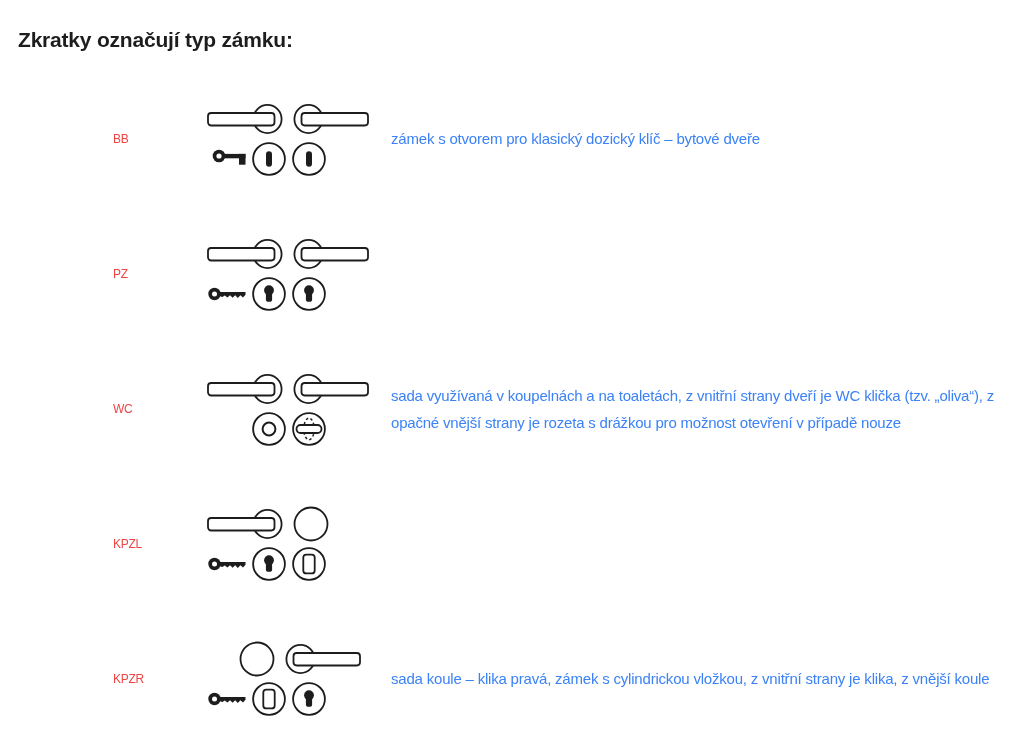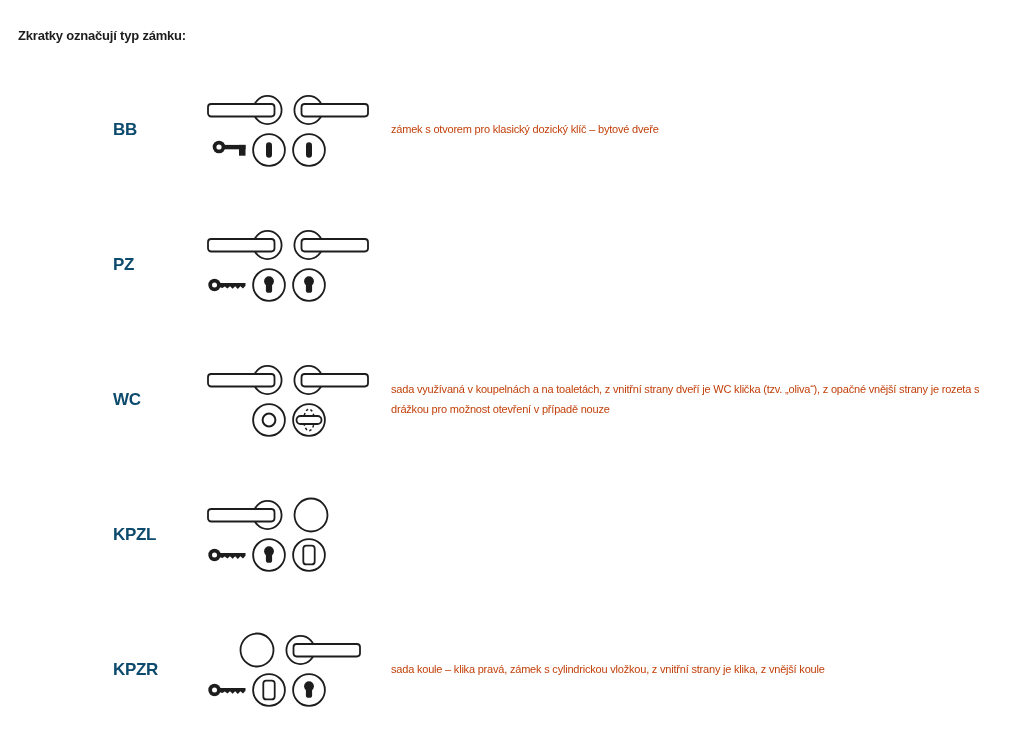--- a/index.html
+++ b/index.html
@@ -12,60 +12,60 @@
   #page {
     position: relative;
     width: 1011px;
     height: 732px;
     background: #ffffff;
     overflow: hidden;
   }
   h1.title {
     margin: 0;
     padding: 28px 0 0 18px;
-    font-size: 13px;
+    font-size: 21px;
     font-weight: 700;
     letter-spacing: -0.2px;
     color: #1d1d1d;
   }
   #legend {
     margin-top: 19px;
   }
   .row {
     height: 135px;
     display: flex;
     align-items: center;
     padding-left: 113px;
     box-sizing: border-box;
   }
   .code {
     width: 92px;
     flex: 0 0 92px;
-    font-size: 17px;
-    font-weight: 700;
+    font-size: 12px;
+    font-weight: 400;
     letter-spacing: -0.3px;
-    color: #0c4a6e;
+    color: #ef4444;
   }
   .icons {
     width: 186px;
     flex: 0 0 186px;
   }
   .icon-row {
     display: flex;
     align-items: center;
   }
   .icon-row.top { gap: 10px; margin-left: 2px; height: 36px; }
   .icon-row.bottom { gap: 6px; margin-top: 5px; height: 34px; }
   .icon { display: inline-flex; align-items: center; }
   .desc {
     max-width: 622px;
-    font-size: 11px;
+    font-size: 15px;
     line-height: 1.8;
     letter-spacing: -0.2px;
-    color: #c2410c;
+    color: #3b82f6;
   }
 </style>
 </head>
 <body>
 
 <div id="page">
   <h1 class="title">Zkratky označují typ zámku:</h1>
   <div id="legend">
   <div class="row">
     <div class="code">BB</div>

